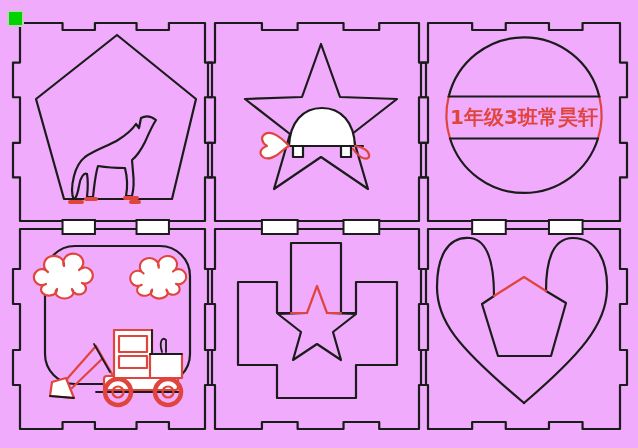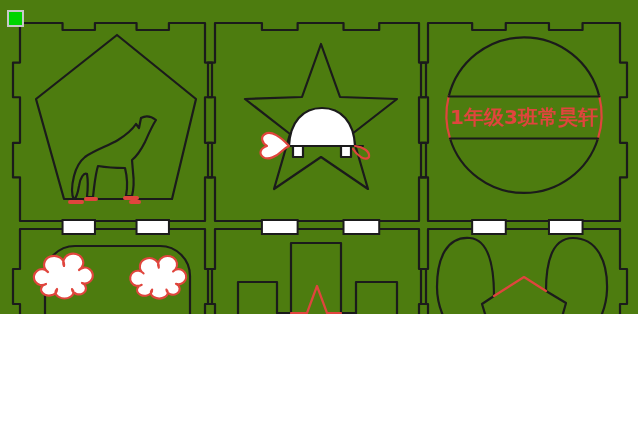--- a/index.html
+++ b/index.html
@@ -1,16 +1,16 @@
 <!DOCTYPE html>
 <html style="--line: #1b1b1b; --accent: #e0453d; --marker: #00d400;"><head>
 <meta charset="utf-8">
 <style>
   html,body{margin:0;padding:0;background:#ffffff;}
-  .canvas{position:relative;width:638px;height:314px;background:#4d7c0f;overflow:hidden;
+  .canvas{position:relative;width:638px;height:448px;background:#f0abfc;overflow:hidden;
           font-family:"DejaVu Sans",sans-serif;}
   svg{display:block;}
   .k  {stroke:var(--line);fill:none;stroke-width:2.2;stroke-linejoin:round;stroke-linecap:round;}
   .kt {stroke:var(--line);fill:none;stroke-width:1.8;stroke-linejoin:round;stroke-linecap:round;}
   .kf {stroke:var(--line);fill:#ffffff;stroke-width:2.2;stroke-linejoin:round;}
   .r  {stroke:var(--accent);fill:none;stroke-width:2.2;stroke-linejoin:round;stroke-linecap:round;}
   .rw {stroke:var(--accent);fill:none;stroke-width:4.5;stroke-linejoin:round;stroke-linecap:round;}
   .rf {stroke:var(--accent);fill:#ffffff;stroke-width:2.2;stroke-linejoin:round;}
   .paw{stroke:var(--accent);fill:none;stroke-width:4;stroke-linecap:round;}
   .jb {stroke:var(--line);fill:#ffffff;stroke-width:2;}

